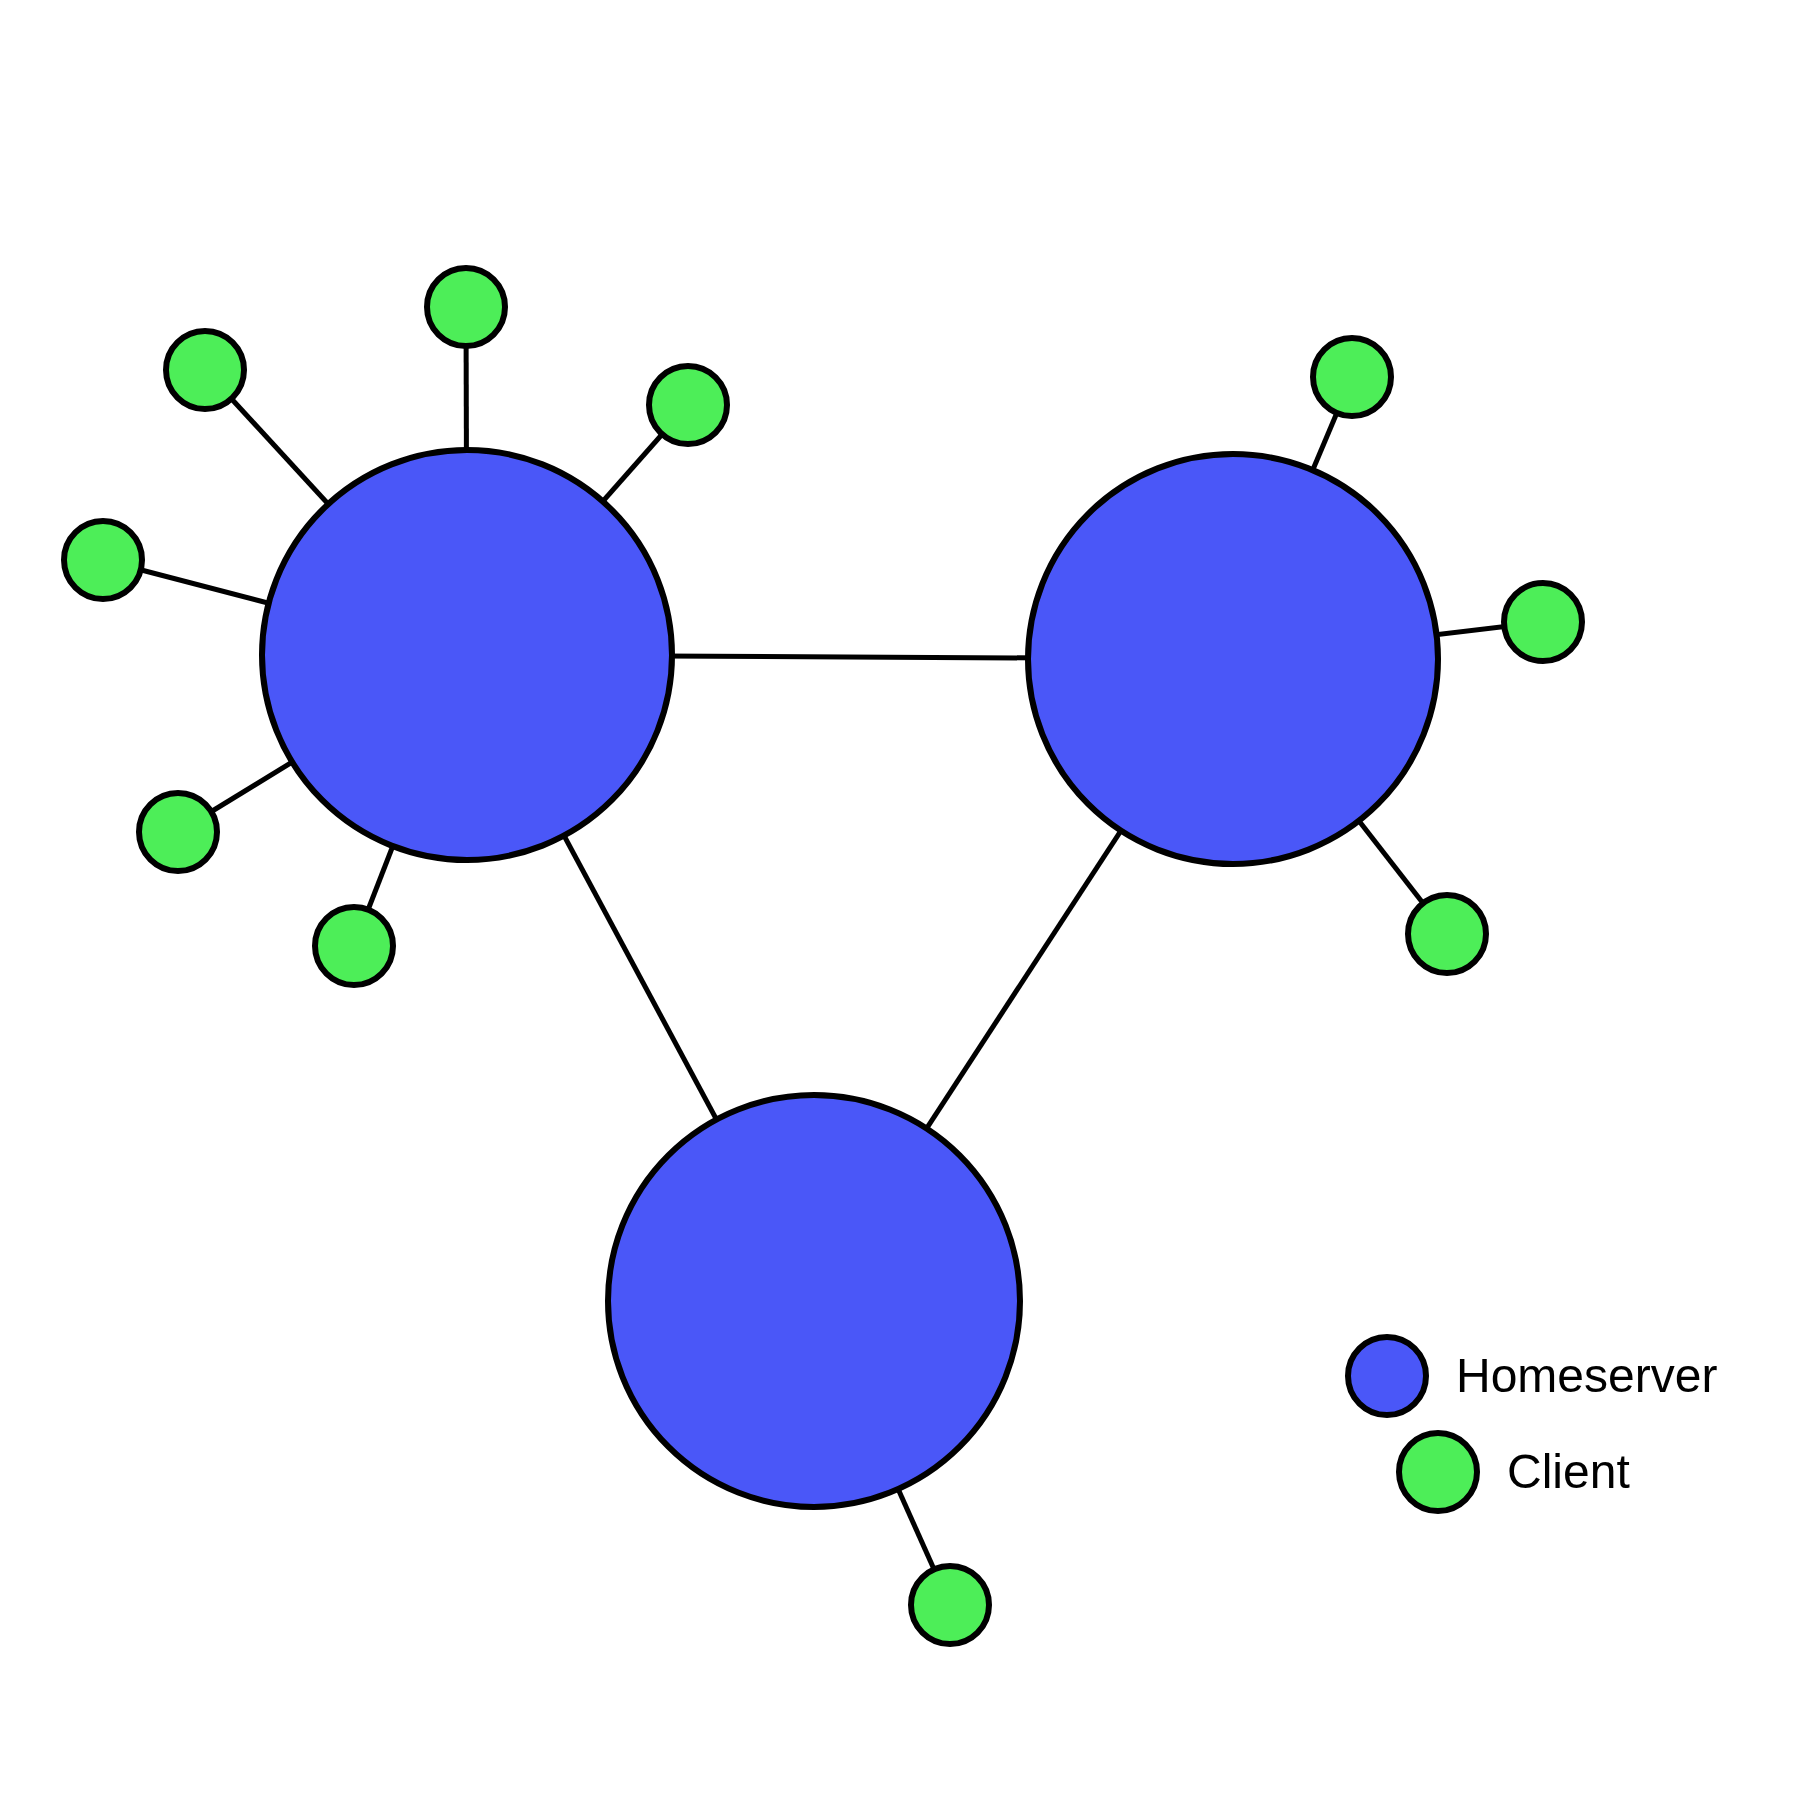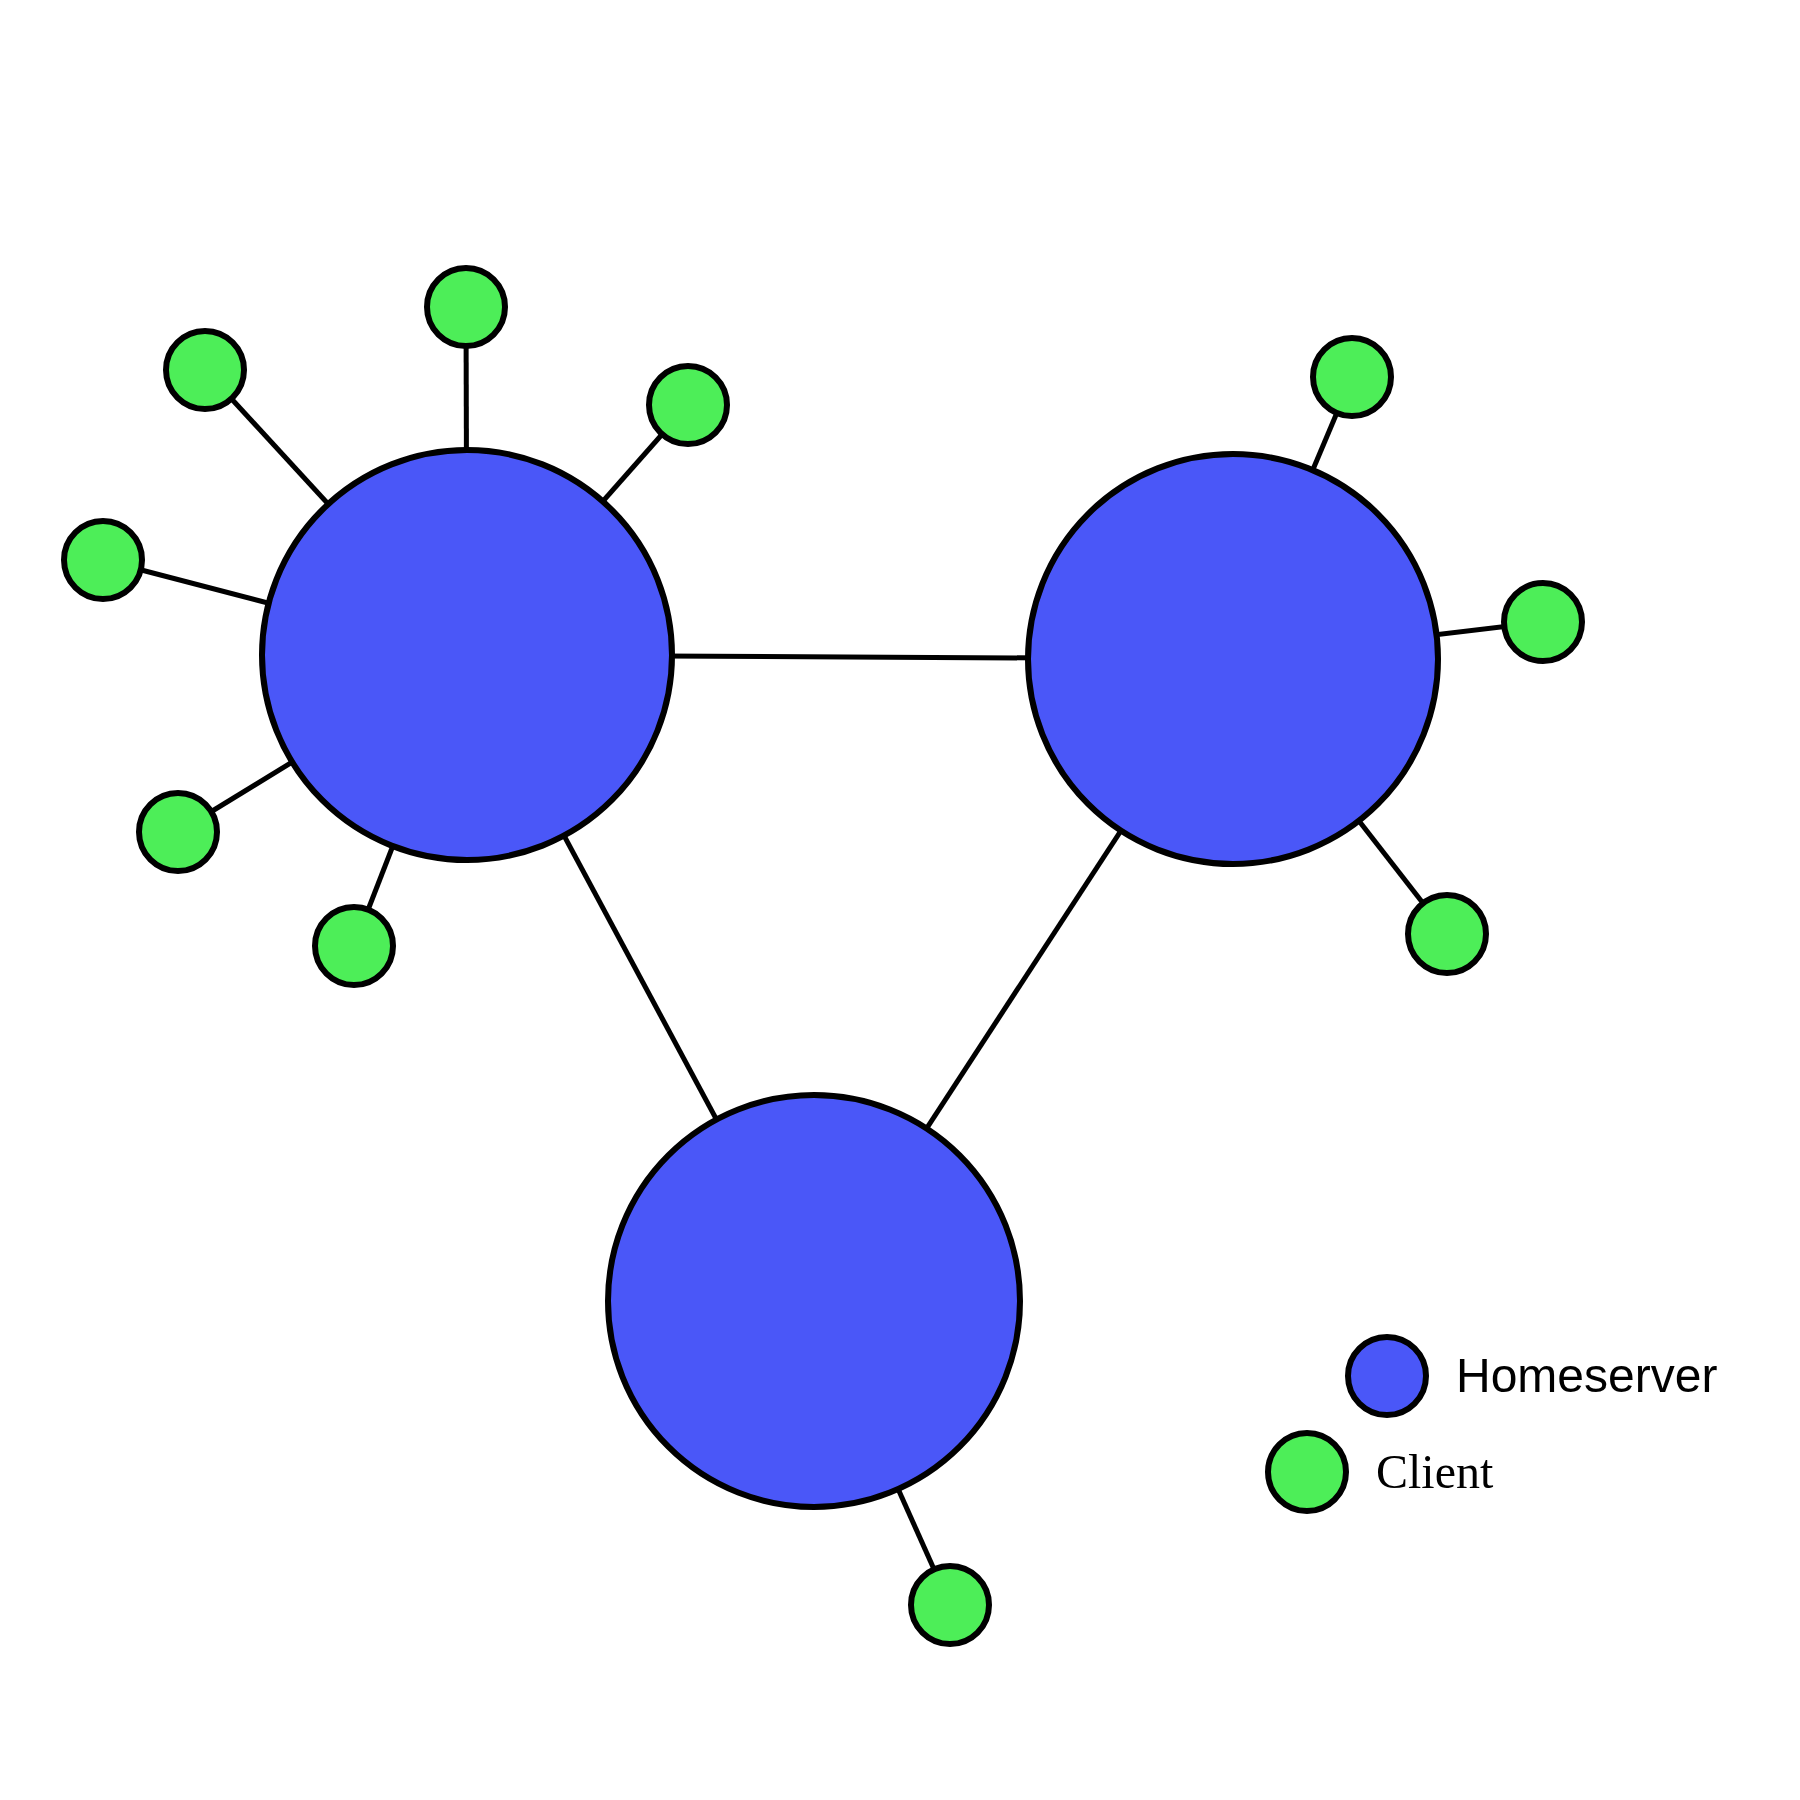--- a/index.html
+++ b/index.html
@@ -22,21 +22,21 @@
     left: 0;
     top: 0;
   }
   .legend-row {
     position: absolute;
     display: flex;
     align-items: center;
     height: 84px;
   }
   .legend-row.row-0 { left: 1345px; top: 1307px; }
-  .legend-row.row-1 { left: 1265px; top: 1403px; font-family: Liberation Serif, serif; }
+  .legend-row.row-1 { left: 1396px; top: 1403px; }
   .swatch {
     width: 84px;
     height: 84px;
     box-sizing: border-box;
     border: 6px solid #000000;
     border-radius: 50%;
     margin-right: 27px;
     flex: 0 0 auto;
   }
   .legend-label {

